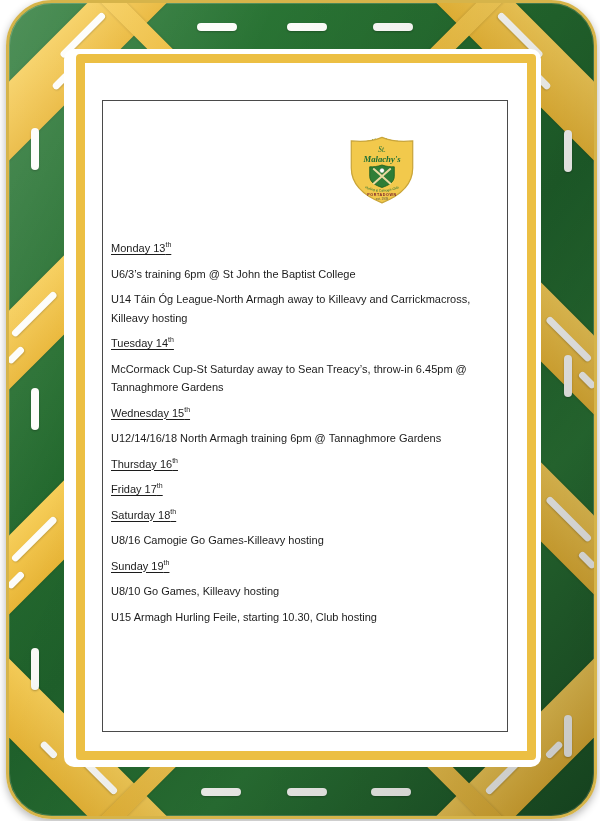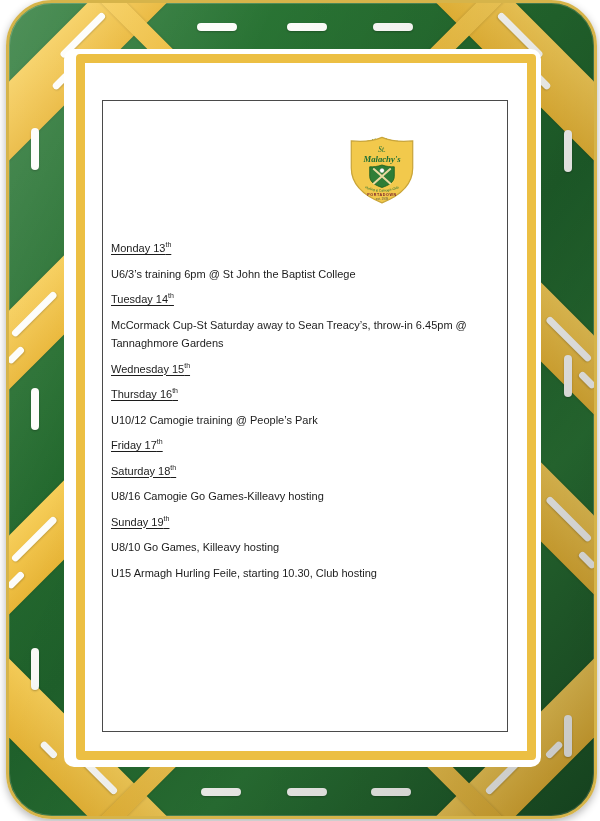--- a/index.html
+++ b/index.html
@@ -126,25 +126,26 @@
         <text font-size="3.2" fill="#1b6e34" font-family="Liberation Sans, sans-serif">
           <textPath href="#arc2" startOffset="50%" text-anchor="middle">Hurling &amp; Camogie Club</textPath>
         </text>
         <text x="42" y="69.5" text-anchor="middle" font-size="3.6" font-weight="bold" letter-spacing="0.6" fill="#7a1f2b" font-family="Liberation Sans, sans-serif">PORTADOWN</text>
         <text x="42" y="73.5" text-anchor="middle" font-size="3" fill="#5a5a44" font-family="Liberation Sans, sans-serif">est. 1939</text>
       </svg>
 
       <div class="schedule">
           <p class="day"><span class="u">Monday 13<sup>th</sup></span></p>
           <p class="event">U6/3’s training 6pm @ St John the Baptist College</p>
+          <p class="event">U14 Táin Óg League-North Armagh away to Killeavy and Carrickmacross, Killeavy hosting</p>
           <p class="day"><span class="u">Tuesday 14<sup>th</sup></span></p>
           <p class="event">McCormack Cup-St Saturday away to Sean Treacy’s, throw-in 6.45pm @ Tannaghmore Gardens</p>
           <p class="day"><span class="u">Wednesday 15<sup>th</sup></span></p>
+          <p class="event">U12/14/16/18 North Armagh training 6pm @ Tannaghmore Gardens</p>
           <p class="day"><span class="u">Thursday 16<sup>th</sup></span></p>
-          <p class="event">U10/12 Camogie training @ People’s Park</p>
           <p class="day"><span class="u">Friday 17<sup>th</sup></span></p>
           <p class="day"><span class="u">Saturday 18<sup>th</sup></span></p>
           <p class="event">U8/16 Camogie Go Games-Killeavy hosting</p>
           <p class="day"><span class="u">Sunday 19<sup>th</sup></span></p>
           <p class="event">U8/10 Go Games, Killeavy hosting</p>
           <p class="event">U15 Armagh Hurling Feile, starting 10.30, Club hosting</p>
         </div>
 
 
     </div>

